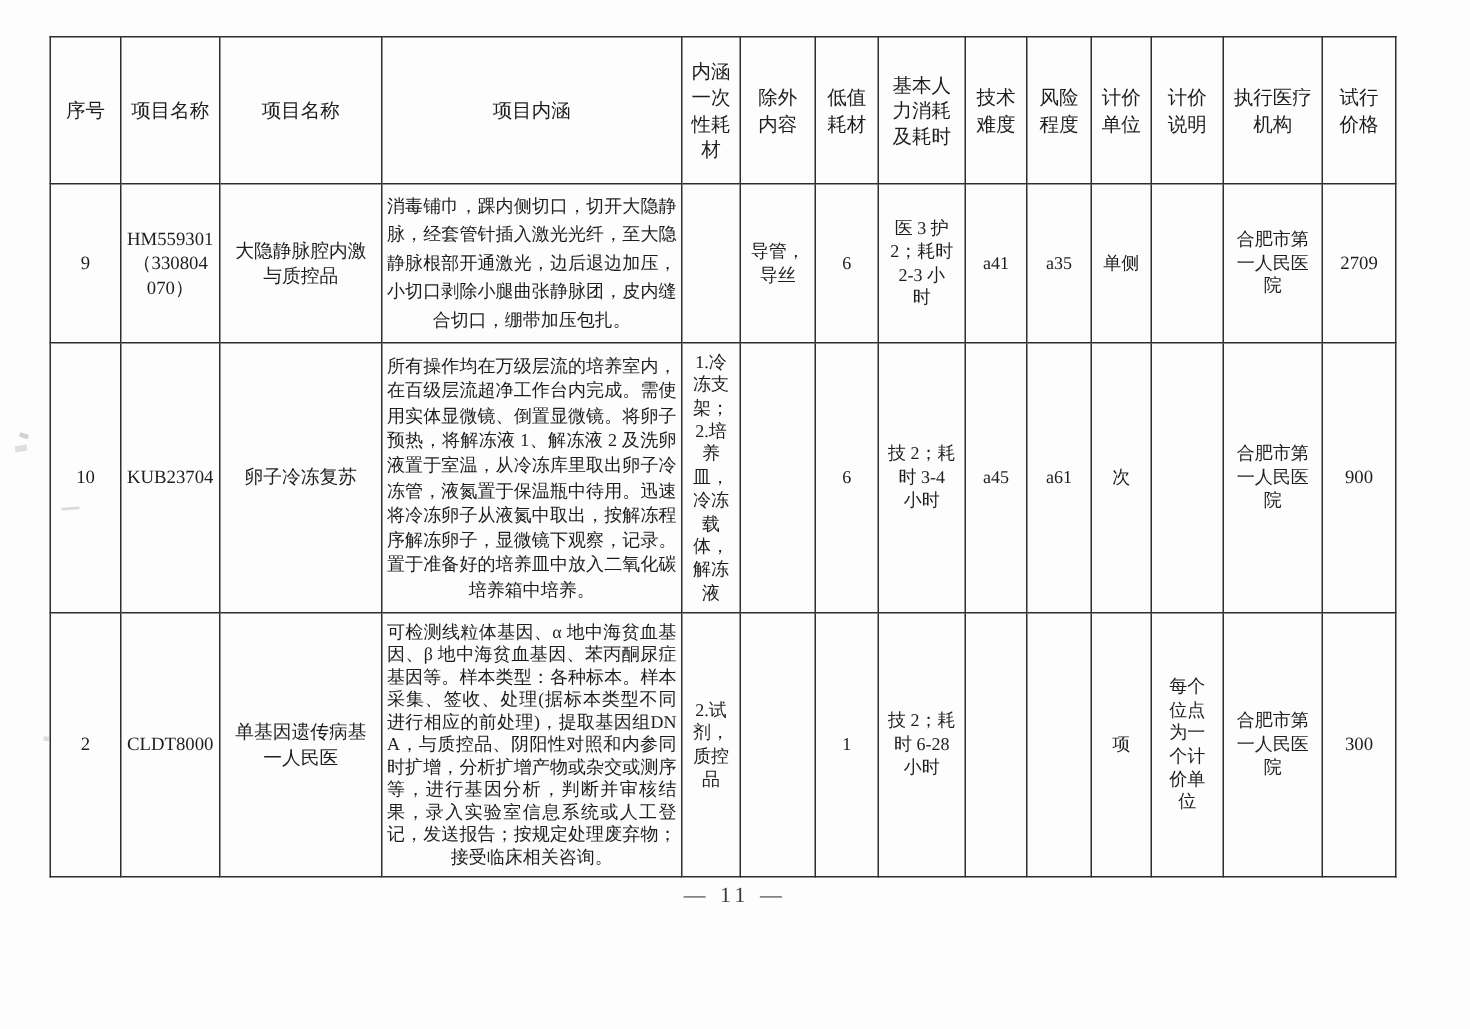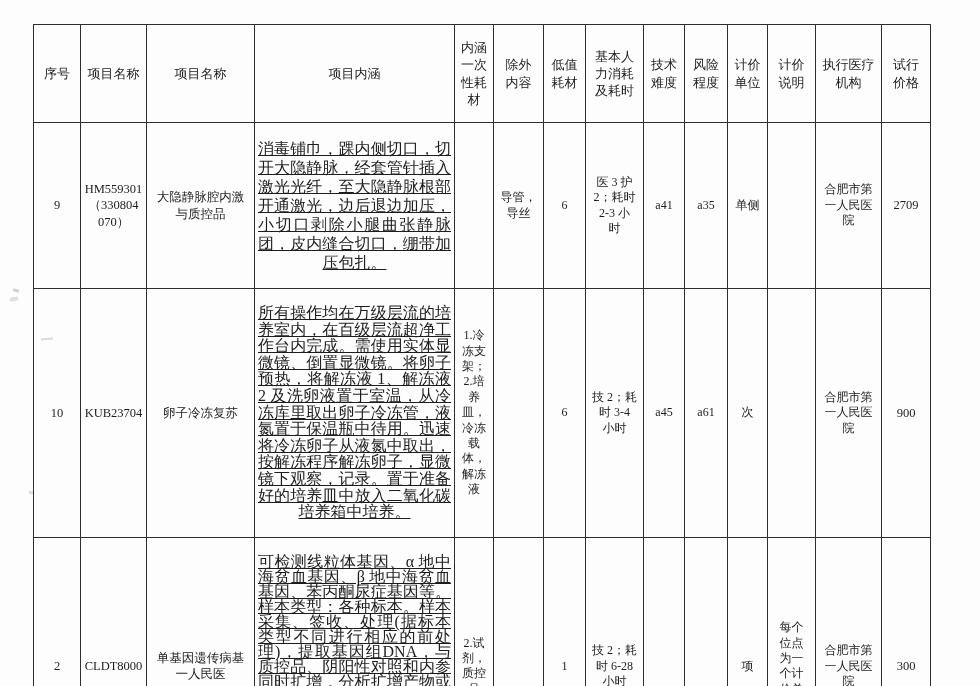--- a/index.html
+++ b/index.html
@@ -35,23 +35,22 @@
     word-break: break-all;
   }
   thead tr { height: 98px; }
   tr.row-0 { height: 106px; }
   tr.row-1 { height: 180px; }
   tr.row-2 { height: 170px; }
   th { font-size: 13px; }
   td.c-content {
     text-align: justify;
     text-align-last: center;
-    font-size: 16px;
-    padding: 16px 3px;
-    text-decoration: underline;
+    font-size: 12px;
+    padding: 5px 3px;
   }
   tr.row-0 td.c-content { line-height: 19px; }
   tr.row-1 td.c-content { line-height: 16.6px; margin-left: 25px; }
   tr.row-2 td.c-content { line-height: 15px; }
   td.c-small { font-size: 12px; padding: 1px; line-height: 1.28; }
   td.c-code { font-size: 12.5px; margin-left: 14px; }
   .page-number {
     position: absolute;
     left: 0; right: 0;
     top: 589px;
@@ -201,19 +200,20 @@
 价单
 位</td>
         <td class="c-small">合肥市第
 一人民医
 院</td>
         <td class="c-price">300</td>
       </tr>
     </tbody>
   </table>
 
+  <div class="page-number">— 11 —</div>
 
   <div class="artifact art-1"></div>
   <div class="artifact art-2"></div>
   <div class="artifact art-3"></div>
   <div class="artifact art-4"></div>
 
 </div>
 
 </body></html>

